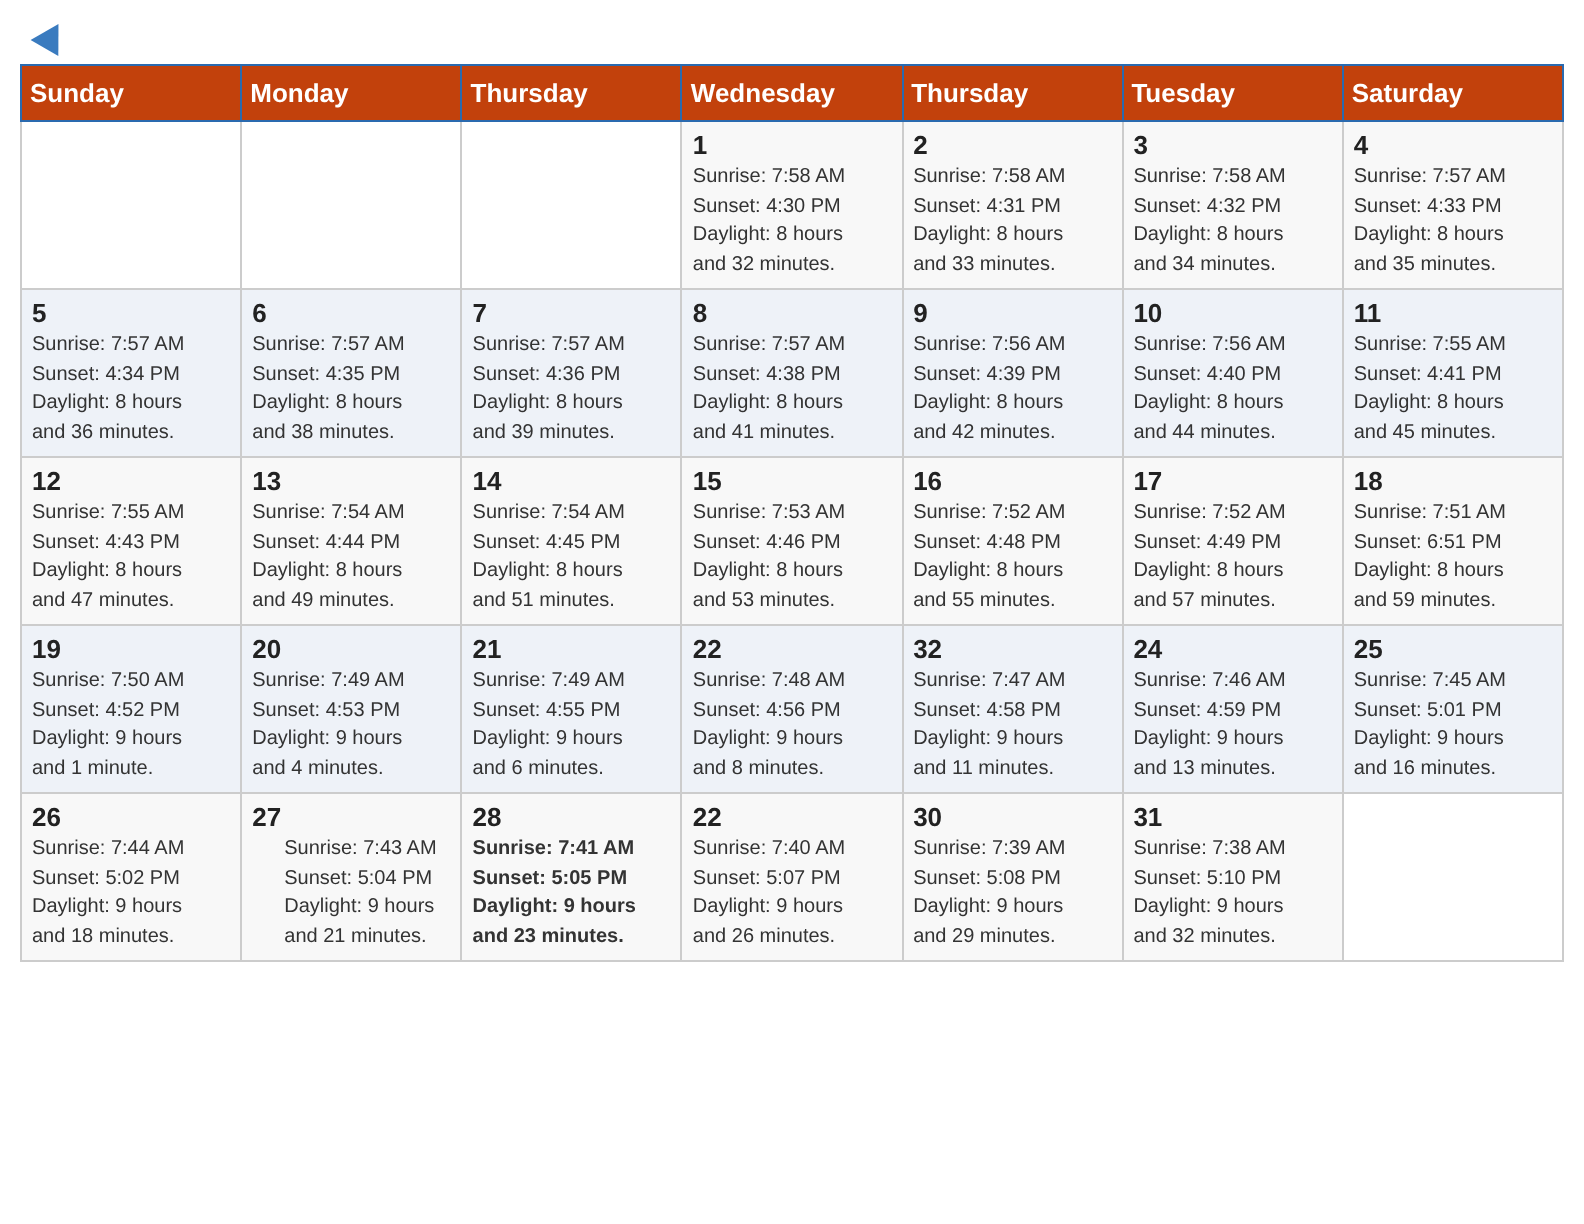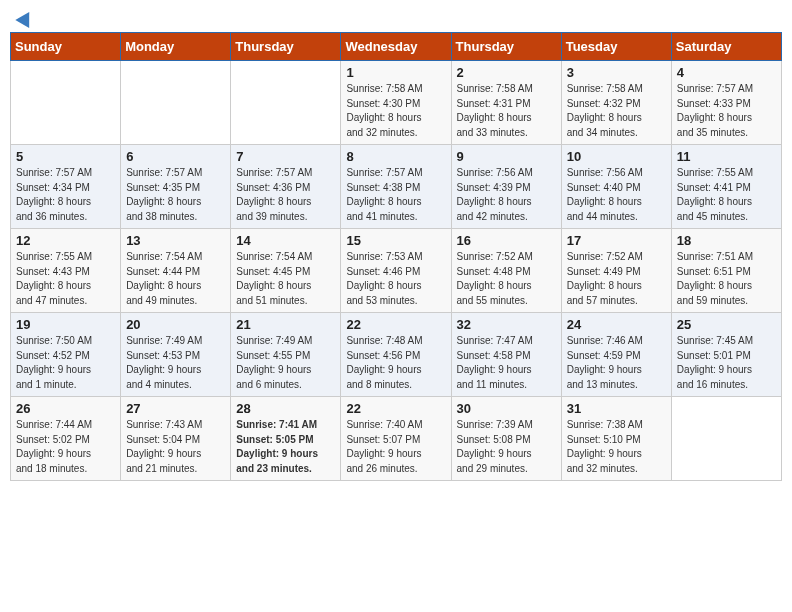--- a/index.html
+++ b/index.html
@@ -314,21 +314,21 @@
       <tr>
         <td>
           <div class="day-number">26</div>
           <div class="day-info" style="white-space: pre-line;">Sunrise: 7:44 AM
 Sunset: 5:02 PM
 Daylight: 9 hours
 and 18 minutes.</div>
         </td>
         <td>
           <div class="day-number">27</div>
-          <div class="day-info" style="white-space: pre-line;">Sunrise: 7:43 AM
+          <div class="day-info" style="white-space: pre-line; margin-left: 16px;">Sunrise: 7:43 AM
 Sunset: 5:04 PM
 Daylight: 9 hours
 and 21 minutes.</div>
         </td>
         <td>
           <div class="day-number">28</div>
           <div class="day-info" style="white-space: pre-line; font-weight: bold;">Sunrise: 7:41 AM
 Sunset: 5:05 PM
 Daylight: 9 hours
 and 23 minutes.</div>

